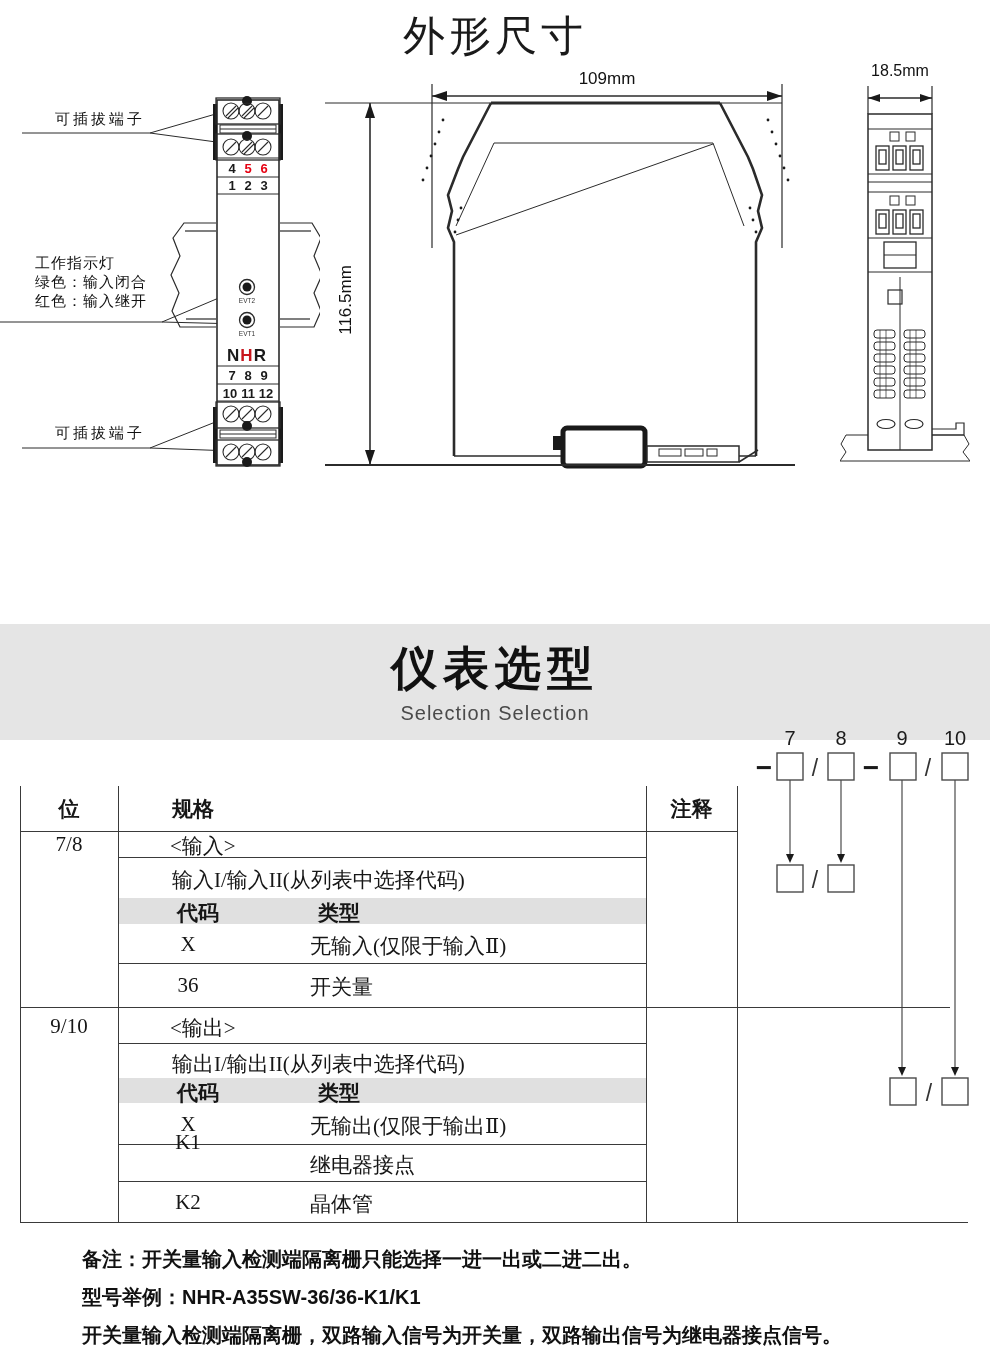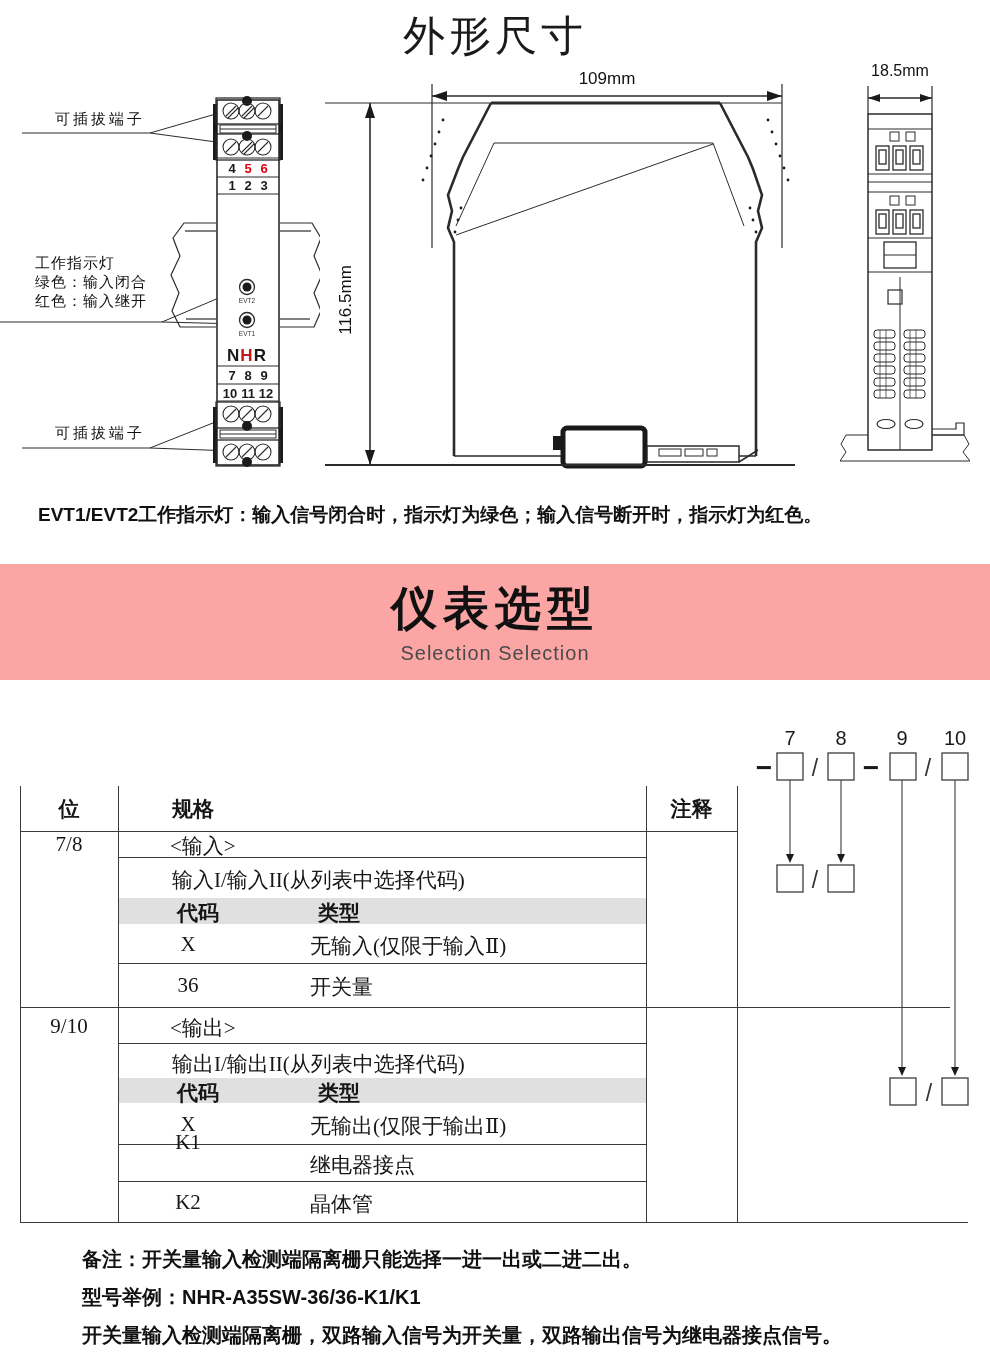--- a/index.html
+++ b/index.html
@@ -3,21 +3,21 @@
 <meta charset="utf-8">
 <style>
   html,body{margin:0;padding:0;background:#fff;}
   #page{position:relative;width:990px;height:1361px;background:#fff;overflow:hidden;
         font-family:"Liberation Sans","DejaVu Sans",sans-serif;color:#1a1a1a;}
   .abs{position:absolute;}
   .page-title{left:0;top:8px;width:990px;text-align:center;font-size:42px;font-weight:normal;letter-spacing:4px;}
   .draw-label{font-size:15px;font-weight:500;letter-spacing:3px;color:#111;}
   .ind-label{font-size:15px;font-weight:500;letter-spacing:1px;line-height:19px;color:#111;}
   .note-top{left:38px;width:930px;font-size:19px;font-weight:bold;color:#111;}
-  .banner{left:0;top:564px;width:990px;height:116px;background:#fca5a5;text-align:center;}
+  .banner{left:0;top:624px;width:990px;height:116px;background:#e5e5e5;text-align:center;}
   .banner-title{margin-top:14px;font-size:46px;font-weight:bold;letter-spacing:6px;color:#111;}
   .banner-sub{margin-top:2px;font-size:20px;color:#4a4a4a;letter-spacing:1px;}
   .prod-bar{left:18px;top:755px;width:728px;height:31px;background:#d8d8d8;}
   .prod-name{position:absolute;left:6px;top:3px;font-size:21px;font-weight:bold;letter-spacing:1px;color:#111;}
   .prod-model{position:absolute;right:8px;top:0px;font-size:26px;color:#111;font-family:"Liberation Serif","DejaVu Serif",serif;}
   .vline{width:1px;background:#3a3a3a;}
   .hline{height:1px;background:#3a3a3a;}
   .cell{font-size:21px;color:#161616;font-family:"Liberation Serif","DejaVu Serif",serif;}
   .cell-b{font-weight:600;}
   .graybar{background:#e0e0e0;}
@@ -289,21 +289,20 @@
         <line x1="70" y1="272" x2="70" y2="340" stroke-width="0.7"></line>
           <line x1="76" y1="272" x2="76" y2="340" stroke-width="0.7"></line>
       </g>
       <ellipse cx="46" cy="366" rx="9" ry="4.5" class="st" stroke-width="1.2"></ellipse>
       <ellipse cx="74" cy="366" rx="9" ry="4.5" class="st" stroke-width="1.2"></ellipse>
 
       <path d="M92,371 L116,371 L116,365 L124,365 L124,377 L92,377" class="st" stroke-width="1.2" fill="#fff"></path>
     </g>
   </svg>
 
-  <div class="abs note-top" style="top:502px;">EVT1/EVT2工作指示灯：输入信号闭合时，指示灯为绿色；输入信号断开时，指示灯为红色。</div>
 
   <div class="abs banner">
     <div class="banner-title">仪表选型</div>
     <div class="banner-sub">Selection Selection</div>
   </div>
 
 
   <svg class="abs" style="left:740px;top:725px;" width="250" height="400" viewBox="0 0 250 400">
     <g font-size="20" text-anchor="middle" fill="#1a1a1a">
       <text x="50" y="20">7</text>

